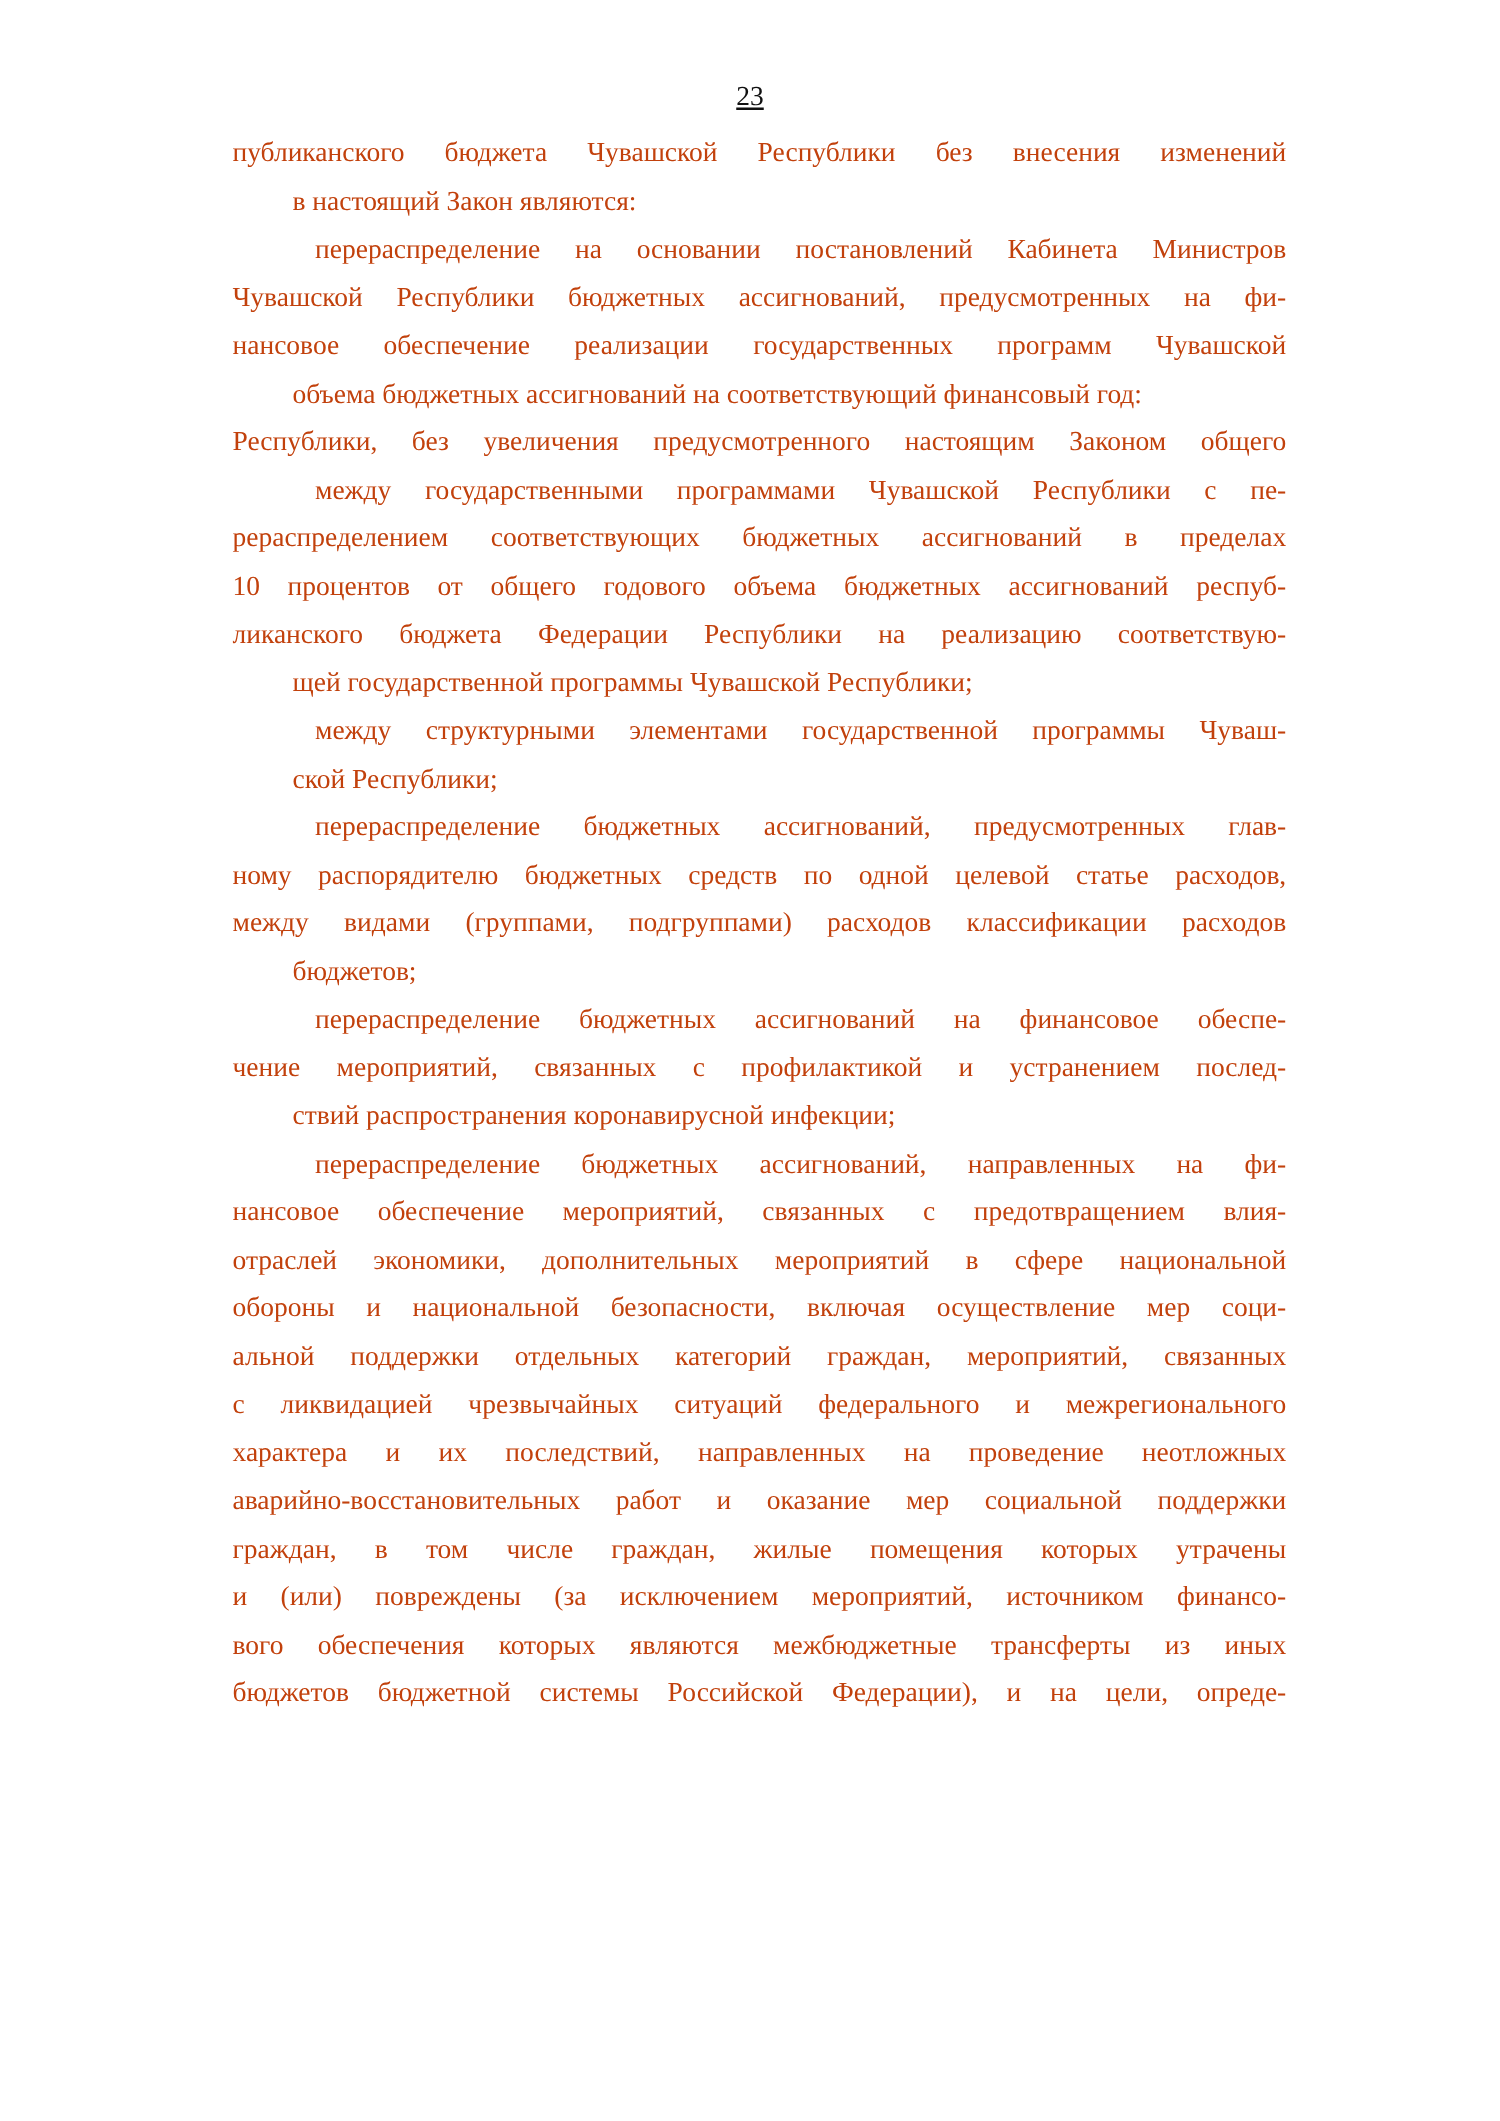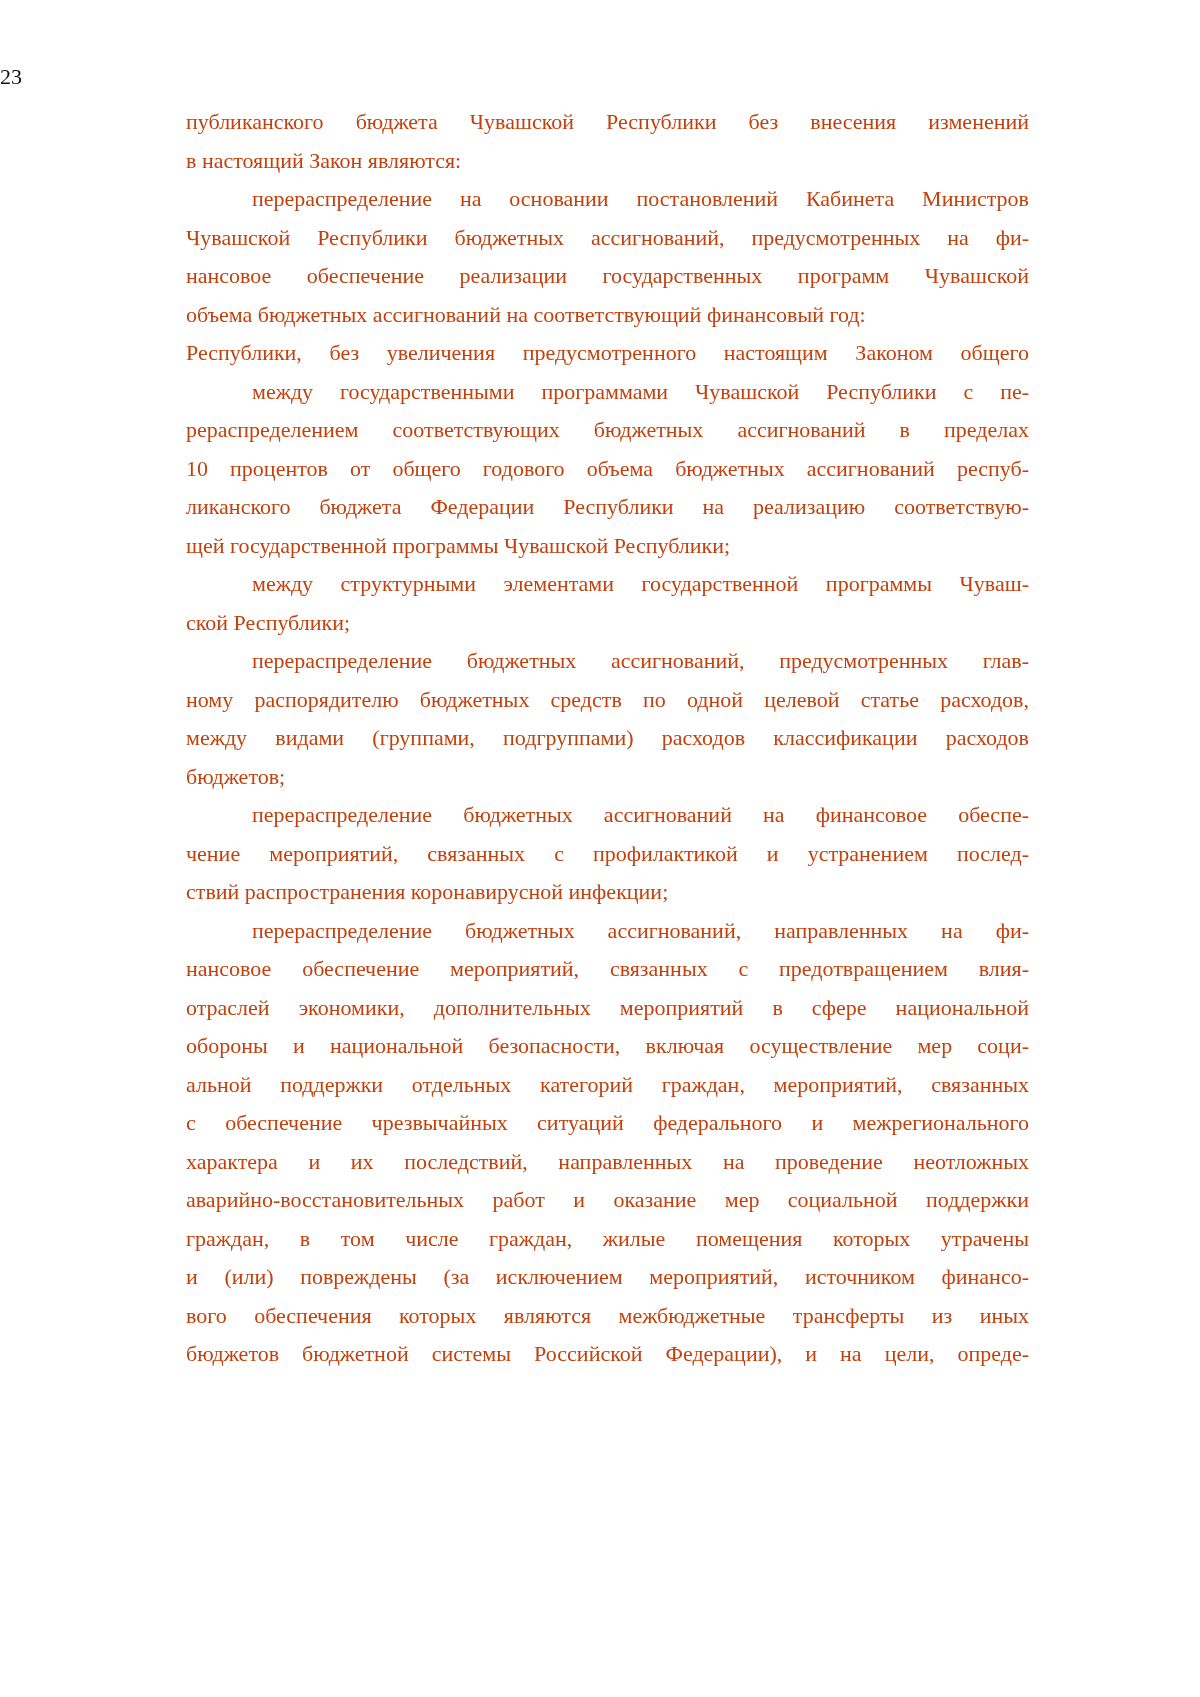--- a/index.html
+++ b/index.html
@@ -1,30 +1,30 @@
 <!DOCTYPE html>
 <html><head>
 <meta charset="utf-8">
 <style>
   html, body { margin: 0; padding: 0; background: #ffffff; }
   body { width: 1200px; height: 1697px; position: relative; overflow: hidden; }
   .page { position: absolute; left: 0; top: 0; width: 1200px; height: 1697px; background: #fff; }
   .page-number {
-    position: absolute; left: 0; width: 1200px; top: 64px; 
-    font-family: "Liberation Serif", "DejaVu Serif", serif; font-size: 22px; color: #111;
+    position: absolute; left: 0; width: 1200px; top: 64px; text-align: center;
+    font-family: "Liberation Serif", "DejaVu Serif", serif; font-size: 22px; color: #111; text-decoration: underline;
   }
   .body-text {
     position: absolute; left: 186px; top: 103px; width: 843px;
     font-family: "Liberation Serif", "DejaVu Serif", serif; font-size: 22px; color: #c2410c;
   }
   .line {
     display: block; height: 38.5px; line-height: 38.5px; white-space: nowrap;
     text-align: justify; text-align-last: justify; overflow: hidden;
   }
-  .line.last { text-align-last: left; }
+  .line.last { text-align-last: left; margin-left: 48px; }
   .line.indent { padding-left: 66px; }
 </style>
 </head>
 <body>
 
 <div class="page">
   <div class="page-number">23</div>
   <div class="body-text" id="body-text">
       <span class="line">публиканского бюджета Чувашской Республики без внесения изменений</span>
       <span class="line last">в настоящий Закон являются:</span>
@@ -45,21 +45,21 @@
       <span class="line">между видами (группами, подгруппами) расходов классификации расходов</span>
       <span class="line last">бюджетов;</span>
       <span class="line indent">перераспределение бюджетных ассигнований на финансовое обеспе-</span>
       <span class="line">чение мероприятий, связанных с профилактикой и устранением послед-</span>
       <span class="line last">ствий распространения коронавирусной инфекции;</span>
       <span class="line indent">перераспределение бюджетных ассигнований, направленных на фи-</span>
       <span class="line">нансовое обеспечение мероприятий, связанных с предотвращением влия-</span>
       <span class="line">отраслей экономики, дополнительных мероприятий в сфере национальной</span>
       <span class="line">обороны и национальной безопасности, включая осуществление мер соци-</span>
       <span class="line">альной поддержки отдельных категорий граждан, мероприятий, связанных</span>
-      <span class="line">с обеспечение чрезвычайных ситуаций федерального и межрегионального</span>
+      <span class="line">с ликвидацией чрезвычайных ситуаций федерального и межрегионального</span>
       <span class="line">характера и их последствий, направленных на проведение неотложных</span>
       <span class="line">аварийно-восстановительных работ и оказание мер социальной поддержки</span>
       <span class="line">граждан, в том числе граждан, жилые помещения которых утрачены</span>
       <span class="line">и (или) повреждены (за исключением мероприятий, источником финансо-</span>
       <span class="line">вого обеспечения которых являются межбюджетные трансферты из иных</span>
       <span class="line">бюджетов бюджетной системы Российской Федерации), и на цели, опреде-</span>
     </div>
 </div>
 
 </body></html>

